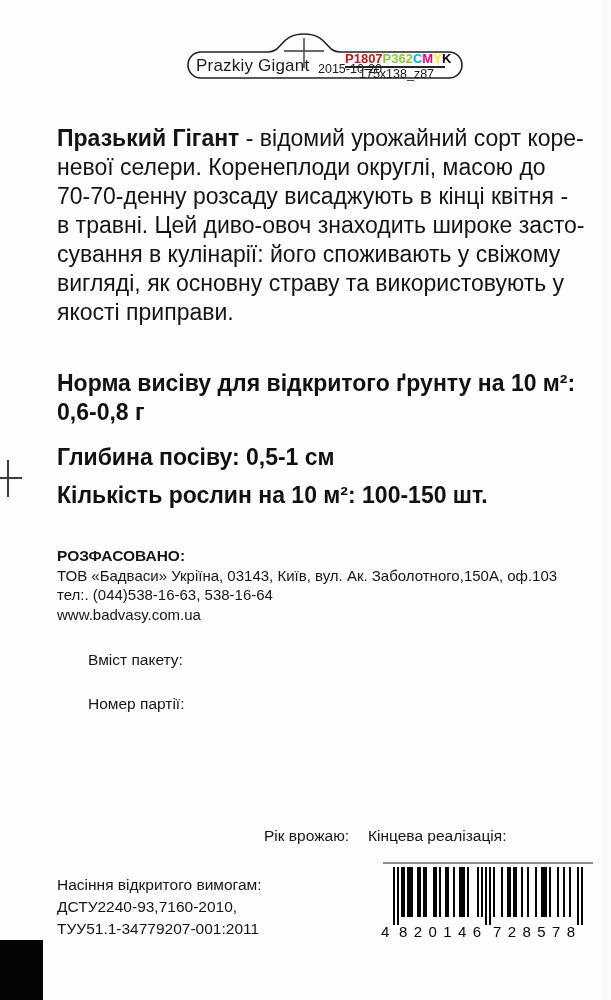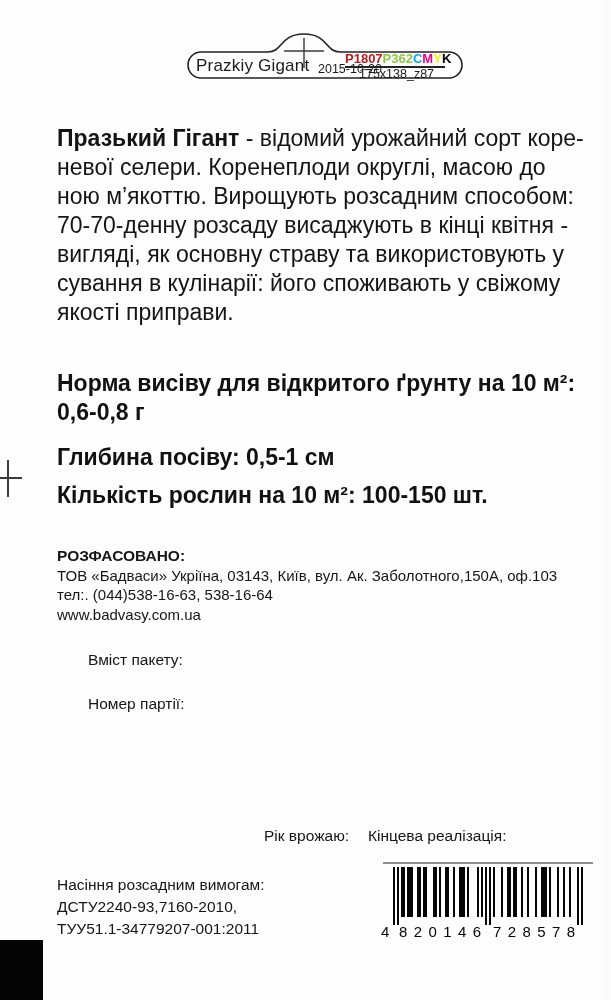--- a/index.html
+++ b/index.html
@@ -60,24 +60,24 @@
   </svg>
   <div class="label-name">Prazkiy Gigant</div>
   <div class="label-date">2015-10-20</div>
   <div class="plate-codes"><span style="color: #b91c1c;">P1807</span><span style="color: rgb(141, 198, 63);">P362</span><span style="color: rgb(0, 174, 239);">C</span><span style="color: rgb(236, 0, 140);">M</span><span style="color: rgb(247, 236, 19);">Y</span><span style="color: rgb(0, 0, 0);">K</span></div>
   <div class="plate-underline"></div>
   <div class="label-size">175x138_z87</div>
 
   <div class="para">
     <div class="pline"><b>Празький Гігант</b><span> - відомий урожайний сорт коре-</span></div>
     <div class="pline">невої селери. Коренеплоди округлі, масою до</div>
-    <div class="pline">ною м’якоттю. Вирощують розсадним способом:</div>
     <div class="pline">70-70-денну розсаду висаджують в кінці квітня -</div>
+    <div class="pline">в травні. Цей диво-овоч знаходить широке засто-</div>
+    <div class="pline">сування в кулінарії: його споживають у свіжому</div>
     <div class="pline">вигляді, як основну страву та використовують у</div>
-    <div class="pline">сування в кулінарії: його споживають у свіжому</div>
     <div class="pline">якості приправи.</div>
   </div>
 
   <div class="spec spec1">
     <div>Норма висіву для відкритого ґрунту на 10 м²:</div>
     <div>0,6-0,8 г</div>
   </div>
   <div class="spec spec2">Глибина посіву: 0,5-1 см</div>
   <div class="spec spec3">Кількість рослин на 10 м²: 100-150 шт.</div>
 
@@ -87,21 +87,21 @@
     <div>тел:. (044)538-16-63, 538-16-64</div>
     <div>www.badvasy.com.ua</div>
   </div>
 
   <div class="field-label contents-label">Вміст пакету:</div>
   <div class="field-label lot-label">Номер партії:</div>
   <div class="field-label harvest-label">Рік врожаю:</div>
   <div class="field-label sellby-label">Кінцева реалізація:</div>
 
   <div class="standards">
-    <div>Насіння розсадним вимогам:</div>
+    <div>Насіння відкритого вимогам:</div>
     <div>ДСТУ2240-93,7160-2010,</div>
     <div>ТУУ51.1-34779207-001:2011</div>
   </div>
 
   <div class="barcode-topline"></div>
   <svg id="barcode-svg" class="barcode" width="204" height="74" viewBox="0 0 204 74">
       <rect x="12" y="0" width="2" height="58" fill="#060606"></rect>
       <rect x="16" y="0" width="2" height="58" fill="#060606"></rect>
       <rect x="20" y="0" width="2" height="50" fill="#060606"></rect>
       <rect x="22" y="0" width="2" height="50" fill="#060606"></rect>

